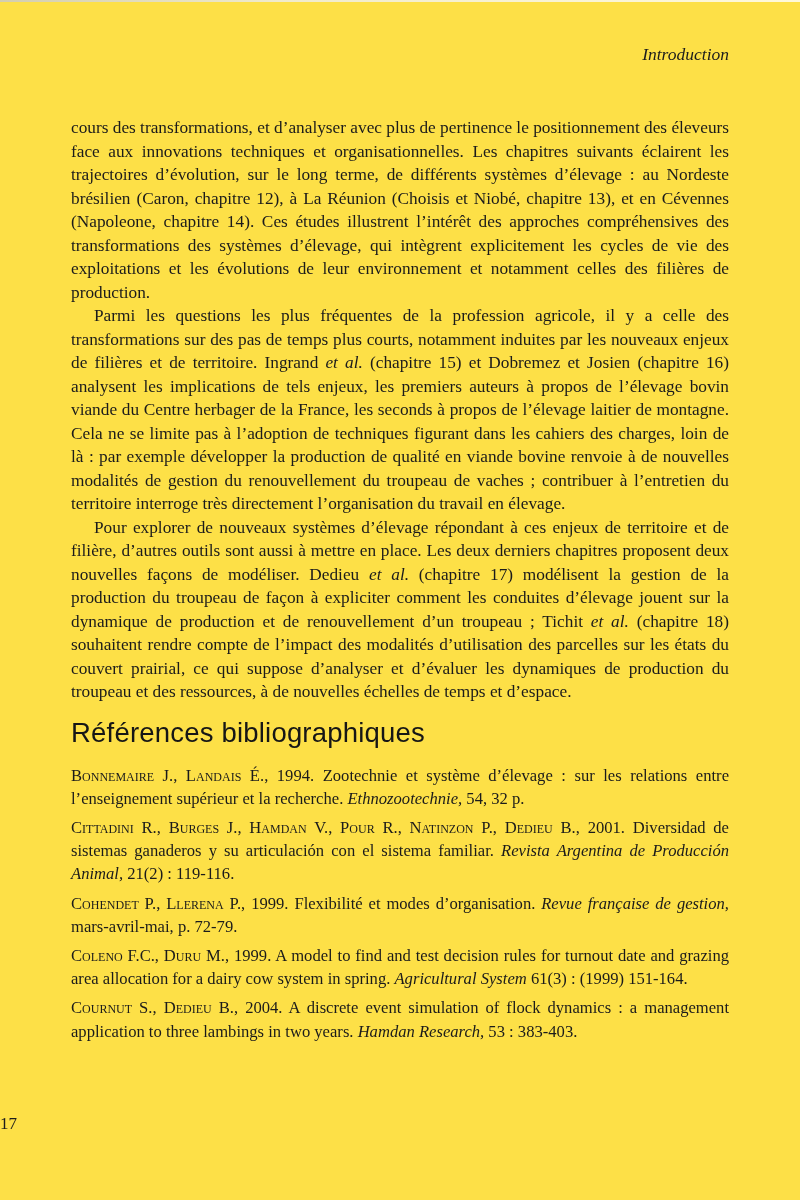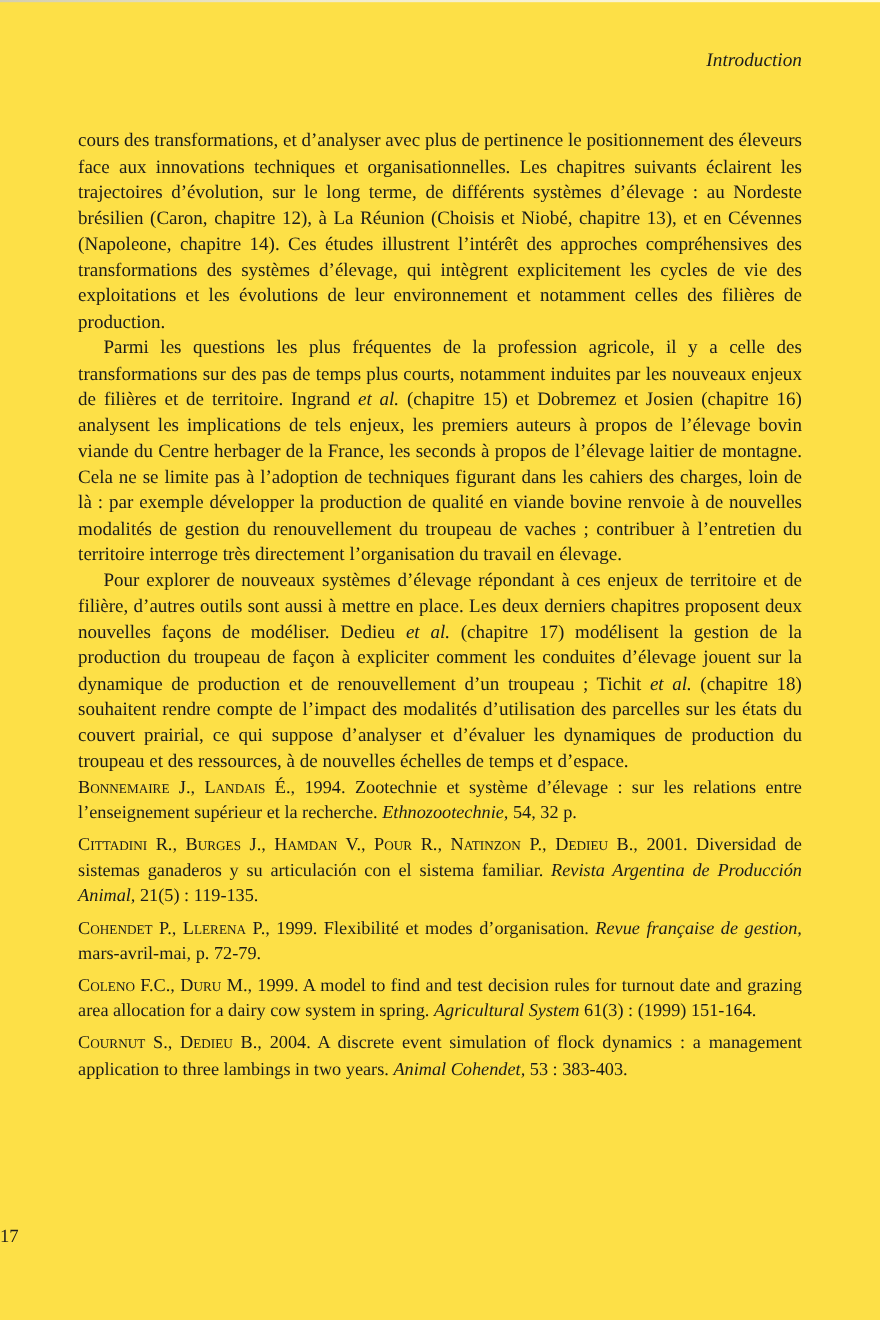--- a/index.html
+++ b/index.html
@@ -87,26 +87,27 @@
   <div class="running-head">Introduction</div>
 
   <div class="content">
 
     <p class="body-par"><span class="seg-r">cours des transformations, et d’analyser avec plus de pertinence le positionnement des éleveurs face aux innovations techniques et organisationnelles. Les chapitres suivants éclairent les trajectoires d’évolution, sur le long terme, de différents systèmes d’élevage : au Nordeste brésilien (Caron, chapitre 12), à La Réunion (Choisis et Niobé, chapitre 13), et en Cévennes (Napoleone, chapitre 14). Ces études illustrent l’intérêt des approches compréhensives des transformations des systèmes d’élevage, qui intègrent explicitement les cycles de vie des exploitations et les évolutions de leur environnement et notamment celles des filières de production.</span></p>
 
     <p class="body-par indent"><span class="seg-r">Parmi les questions les plus fréquentes de la profession agricole, il y a celle des transformations sur des pas de temps plus courts, notamment induites par les nouveaux enjeux de filières et de territoire. Ingrand </span><span class="seg-i">et al.</span><span class="seg-r"> (chapitre 15) et Dobremez et Josien (chapitre 16) analysent les implications de tels enjeux, les premiers auteurs à propos de l’élevage bovin viande du Centre herbager de la France, les seconds à propos de l’élevage laitier de montagne. Cela ne se limite pas à l’adoption de techniques figurant dans les cahiers des charges, loin de là : par exemple développer la production de qualité en viande bovine renvoie à de nouvelles modalités de gestion du renouvellement du troupeau de vaches ; contribuer à l’entretien du territoire interroge très directement l’organisation du travail en élevage.</span></p>
 
     <p class="body-par indent"><span class="seg-r">Pour explorer de nouveaux systèmes d’élevage répondant à ces enjeux de territoire et de filière, d’autres outils sont aussi à mettre en place. Les deux derniers chapitres proposent deux nouvelles façons de modéliser. Dedieu </span><span class="seg-i">et al.</span><span class="seg-r"> (chapitre 17) modélisent la gestion de la production du troupeau de façon à expliciter comment les conduites d’élevage jouent sur la dynamique de production et de renouvellement d’un troupeau ; Tichit </span><span class="seg-i">et al.</span><span class="seg-r"> (chapitre 18) souhaitent rendre compte de l’impact des modalités d’utilisation des parcelles sur les états du couvert prairial, ce qui suppose d’analyser et d’évaluer les dynamiques de production du troupeau et des ressources, à de nouvelles échelles de temps et d’espace.</span></p>
 
+    <h1 class="refs-heading">Références bibliographiques</h1>
 
     <div>
       <p class="ref-entry"><span class="seg-sc">Bonnemaire J., Landais É.,</span><span class="seg-r"> 1994. Zootechnie et système d’élevage : sur les relations entre l’enseignement supérieur et la recherche. </span><span class="seg-i">Ethnozootechnie,</span><span class="seg-r"> 54, 32 p.</span></p>
-      <p class="ref-entry"><span class="seg-sc">Cittadini R., Burges J., Hamdan V., Pour R., Natinzon P., Dedieu B.,</span><span class="seg-r"> 2001. Diversidad de sistemas ganaderos y su articulación con el sistema familiar. </span><span class="seg-i">Revista Argentina de Producción Animal,</span><span class="seg-r"> 21(5) : 119-135.</span></p>
+      <p class="ref-entry"><span class="seg-sc">Cittadini R., Burges J., Hamdan V., Pour R., Natinzon P., Dedieu B.,</span><span class="seg-r"> 2001. Diversidad de sistemas ganaderos y su articulación con el sistema familiar. </span><span class="seg-i">Revista Argentina de Producción Animal,</span><span class="seg-r"> 21(2) : 119-116.</span></p>
       <p class="ref-entry"><span class="seg-sc">Cohendet P., Llerena P.,</span><span class="seg-r"> 1999. Flexibilité et modes d’organisation. </span><span class="seg-i">Revue française de gestion,</span><span class="seg-r"> mars-avril-mai, p. 72-79.</span></p>
       <p class="ref-entry"><span class="seg-sc">Coleno F.C., Duru M.,</span><span class="seg-r"> 1999. A model to find and test decision rules for turnout date and grazing area allocation for a dairy cow system in spring. </span><span class="seg-i">Agricultural System</span><span class="seg-r"> 61(3) : (1999) 151-164.</span></p>
-      <p class="ref-entry"><span class="seg-sc">Cournut S., Dedieu B.,</span><span class="seg-r"> 2004. A discrete event simulation of flock dynamics : a management application to three lambings in two years. </span><span class="seg-i">Animal Cohendet,</span><span class="seg-r"> 53 : 383-403.</span></p>
+      <p class="ref-entry"><span class="seg-sc">Cournut S., Dedieu B.,</span><span class="seg-r"> 2004. A discrete event simulation of flock dynamics : a management application to three lambings in two years. </span><span class="seg-i">Hamdan Research,</span><span class="seg-r"> 53 : 383-403.</span></p>
     </div>
 
   </div>
 
   <div class="page-number">17</div>
 
 </div>
 
 </body></html>

